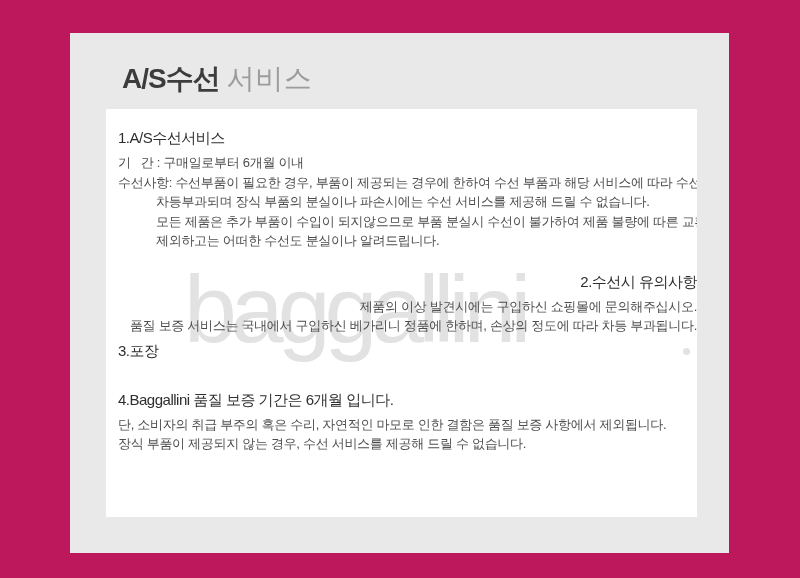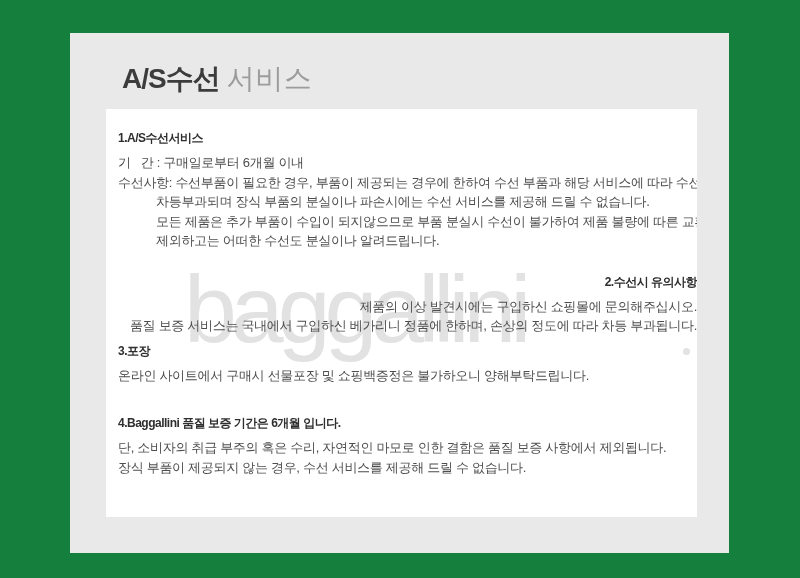--- a/index.html
+++ b/index.html
@@ -1,21 +1,21 @@
 <!DOCTYPE html>
 <html style="--panel-bg: #e9e9e9; --title-primary: #3c3c3c; --title-secondary: #9c9c9c; --heading: #2e2e2e; --body: #4d4d4d; --watermark: #e2e2e2;"><head>
 <meta charset="utf-8">
 <style>
   html,body{margin:0;padding:0;}
   body{
     width:800px;height:578px;overflow:hidden;background:#ffffff;
     font-family:"Liberation Sans","DejaVu Sans",sans-serif;
     -webkit-font-smoothing:antialiased;
   }
-  .page{position:relative;width:800px;height:578px;background:#15803d;}
+  .page{position:relative;width:800px;height:578px;background:#be185d;}
 
   
   .panel{
     position:absolute;left:70px;top:33px;width:659px;height:520px;
     background:var(--panel-bg,#e9e9e9);
   }
 
   
   .panel-title{
     position:absolute;left:52px;top:29px;
@@ -47,22 +47,22 @@
   }
   .wm-tagline{
     position:absolute;left:312px;top:240px;
     font-size:27px;line-height:30px;font-weight:normal;
     color:#e0e0e0;letter-spacing:1px;white-space:pre;
   }
 
   
   .content{position:relative;z-index:1;padding:18px 0 0 12px;}
   .sec h3{
-    margin:0 0 4px 0;font-size:12px;line-height:22px;
-    font-weight:bold;color:var(--heading,#2e2e2e);letter-spacing:-0.5px;white-space:pre;
+    margin:0 0 4px 0;font-size:15px;line-height:22px;
+    font-weight:normal;color:var(--heading,#2e2e2e);letter-spacing:-0.5px;white-space:pre;
   }
   .sec .line{
     font-size:13px;line-height:19.5px;color:var(--body,#4d4d4d);
     letter-spacing:-0.3px;white-space:pre;
   }
   .sec .line.indent{padding-left:38px;}
   .sec-2{margin-top:20px;text-align:right;}
   .sec-3{margin-top:4px;}
   .sec-4{margin-top:27px;}
 </style>
@@ -93,21 +93,20 @@
         </section>
 
         <section class="sec sec-2">
           <h3>2.수선시 유의사항</h3>
           <div class="line">제품의 이상 발견시에는 구입하신 쇼핑몰에 문의해주십시오.</div>
           <div class="line">품질 보증 서비스는 국내에서 구입하신 베가리니 정품에 한하며, 손상의 정도에 따라 차등 부과됩니다.</div>
         </section>
 
         <section class="sec sec-3">
           <h3>3.포장</h3>
-          <div class="line">온라인 사이트에서 구매시 선물포장 및 쇼핑백증정은 불가하오니 양해부탁드립니다.</div>
         </section>
 
         <section class="sec sec-4">
           <h3>4.Baggallini 품질 보증 기간은 6개월 입니다.</h3>
           <div class="line">단, 소비자의 취급 부주의 혹은 수리, 자연적인 마모로 인한 결함은 품질 보증 사항에서 제외됩니다.</div>
           <div class="line">장식 부품이 제공되지 않는 경우, 수선 서비스를 제공해 드릴 수 없습니다.</div>
         </section>
 
       </div>
     </div>

